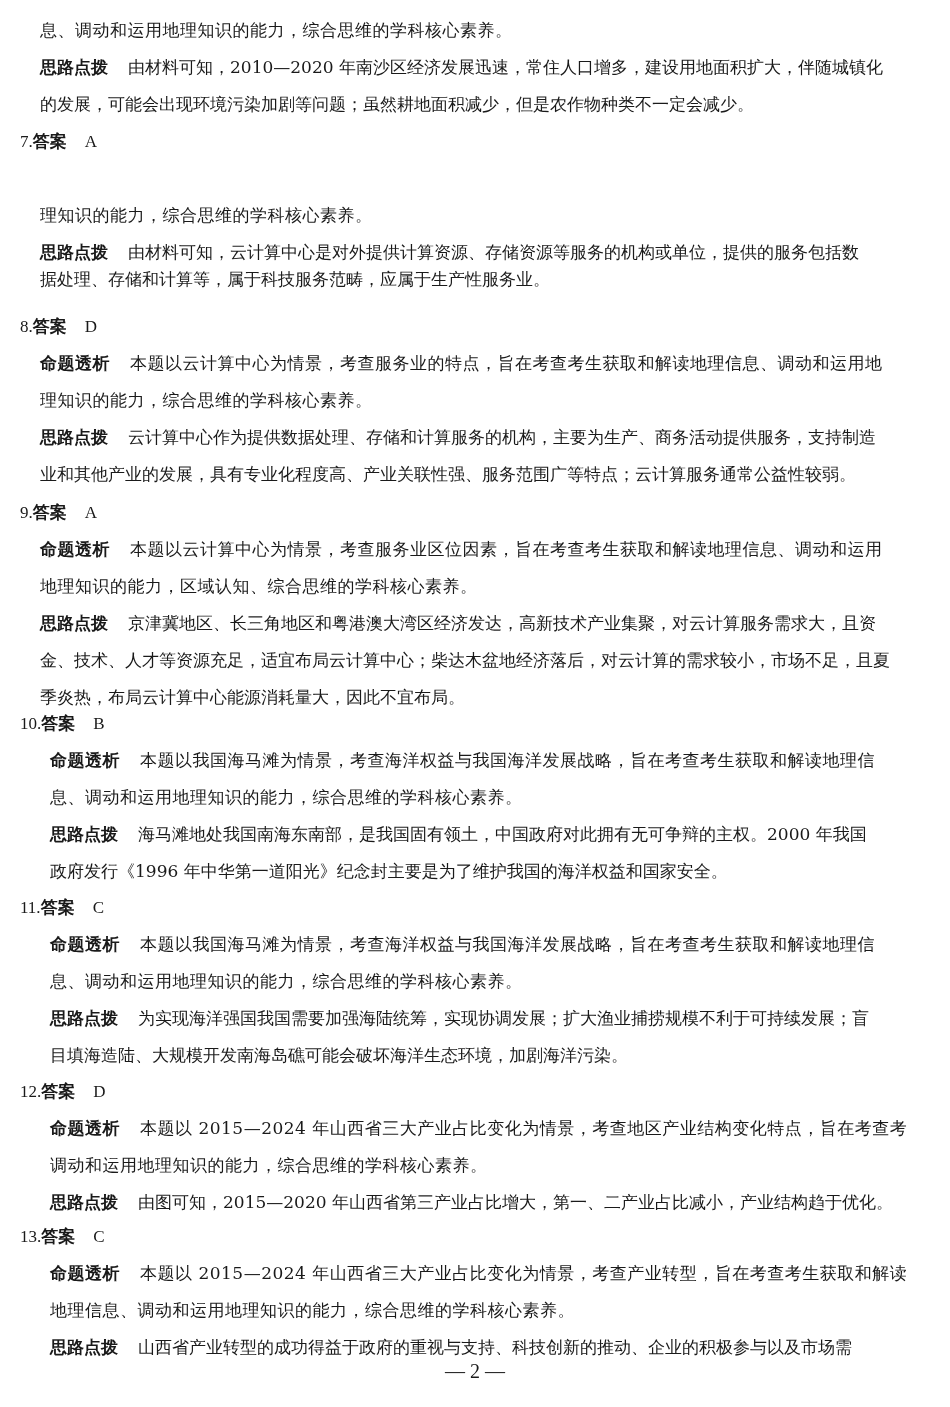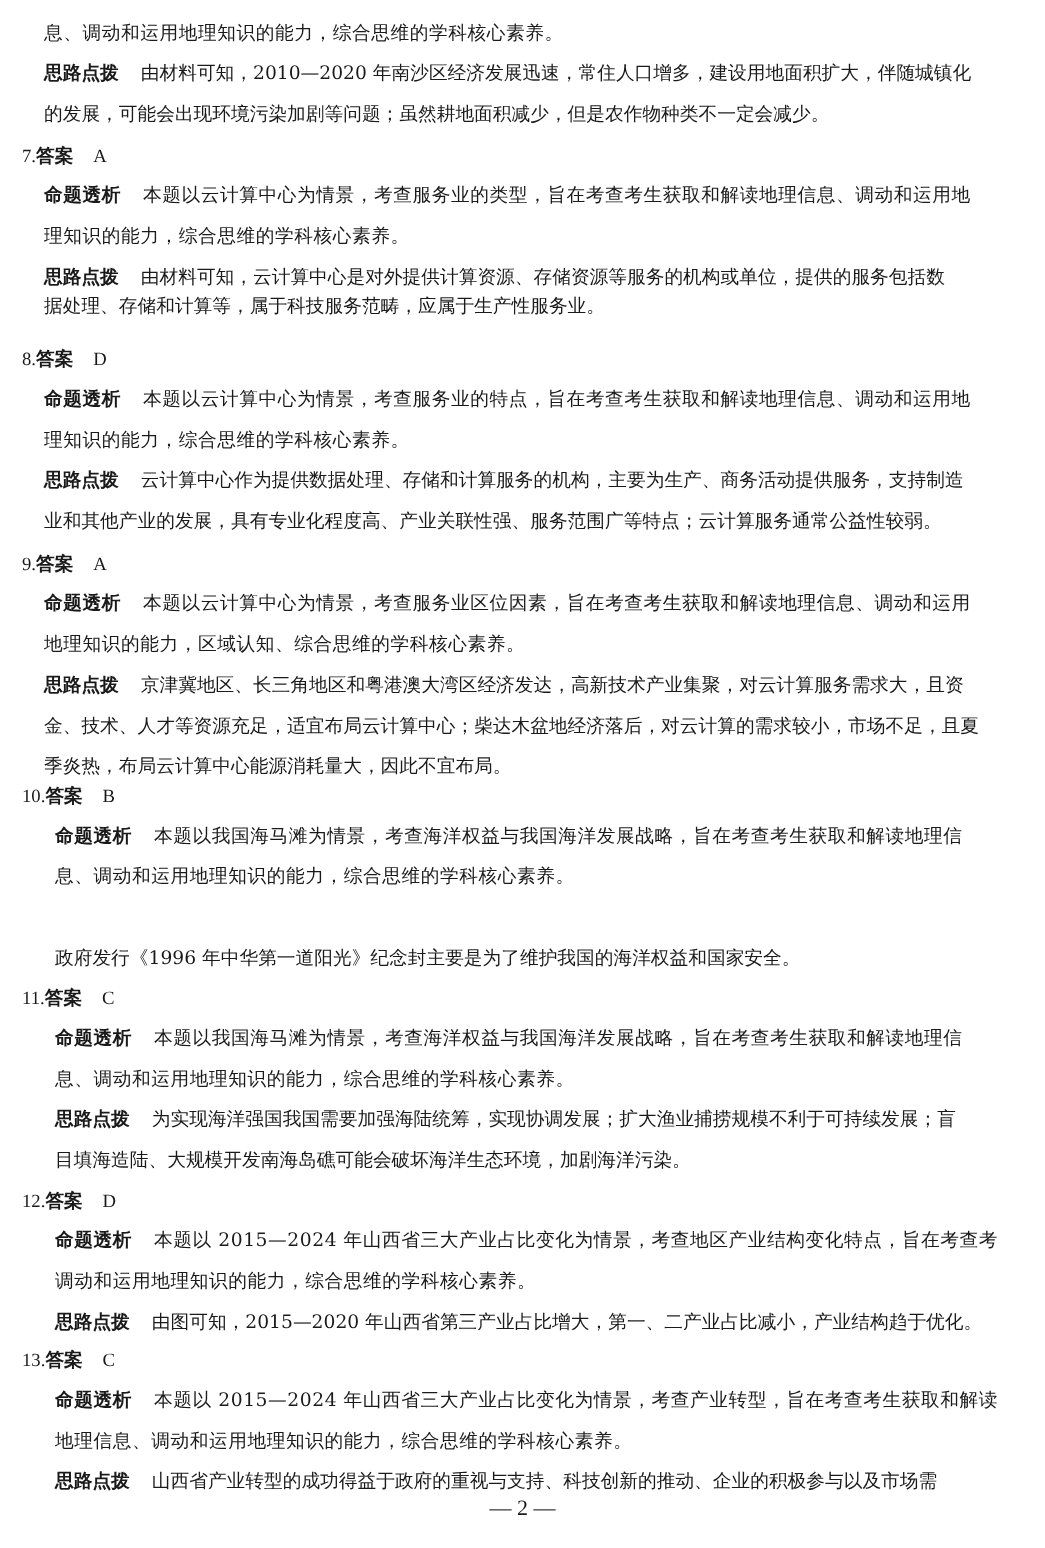--- a/index.html
+++ b/index.html
@@ -24,23 +24,20 @@
   </div>
   <div class="line song" style="top:49px; left:40px;">
     <span class="lbl">思路点拨</span><span>由材料可知，2010—2020 年南沙区经济发展迅速，常住人口增多，建设用地面积扩大，伴随城镇化</span>
   </div>
   <div class="line song" style="top:86px; left:40px;">
     <span>的发展，可能会出现环境污染加剧等问题；虽然耕地面积减少，但是农作物种类不一定会减少。</span>
   </div>
 
   <div class="line" style="top:123px; left:20px;">
     <span class="qnum">7.</span><span class="anslbl">答案</span><span class="ansval">A</span>
-  </div>
-  <div class="line kai" style="top:160px; left:40px;">
-    <span class="lbl">命题透析</span><span>本题以云计算中心为情景，考查服务业的类型，旨在考查考生获取和解读地理信息、调动和运用地</span>
   </div>
   <div class="line kai" style="top:197px; left:40px;">
     <span>理知识的能力，综合思维的学科核心素养。</span>
   </div>
   <div class="line song" style="top:234px; left:40px;">
     <span class="lbl">思路点拨</span><span>由材料可知，云计算中心是对外提供计算资源、存储资源等服务的机构或单位，提供的服务包括数</span>
   </div>
   <div class="line song" style="top:261px; left:40px;">
     <span>据处理、存储和计算等，属于科技服务范畴，应属于生产性服务业。</span>
   </div>
@@ -82,20 +79,23 @@
 
   <div class="line" style="top:705px; left:20px;">
     <span class="qnum">10.</span><span class="anslbl">答案</span><span class="ansval">B</span>
   </div>
   <div class="line kai" style="top:742px; left:50px;">
     <span class="lbl">命题透析</span><span>本题以我国海马滩为情景，考查海洋权益与我国海洋发展战略，旨在考查考生获取和解读地理信</span>
   </div>
   <div class="line kai" style="top:779px; left:50px;">
     <span>息、调动和运用地理知识的能力，综合思维的学科核心素养。</span>
   </div>
+  <div class="line song" style="top:816px; left:50px;">
+    <span class="lbl">思路点拨</span><span>海马滩地处我国南海东南部，是我国固有领土，中国政府对此拥有无可争辩的主权。2000 年我国</span>
+  </div>
   <div class="line song" style="top:853px; left:50px;">
     <span>政府发行《1996 年中华第一道阳光》纪念封主要是为了维护我国的海洋权益和国家安全。</span>
   </div>
 
   <div class="line" style="top:889px; left:20px;">
     <span class="qnum">11.</span><span class="anslbl">答案</span><span class="ansval">C</span>
   </div>
   <div class="line kai" style="top:926px; left:50px;">
     <span class="lbl">命题透析</span><span>本题以我国海马滩为情景，考查海洋权益与我国海洋发展战略，旨在考查考生获取和解读地理信</span>
   </div>

